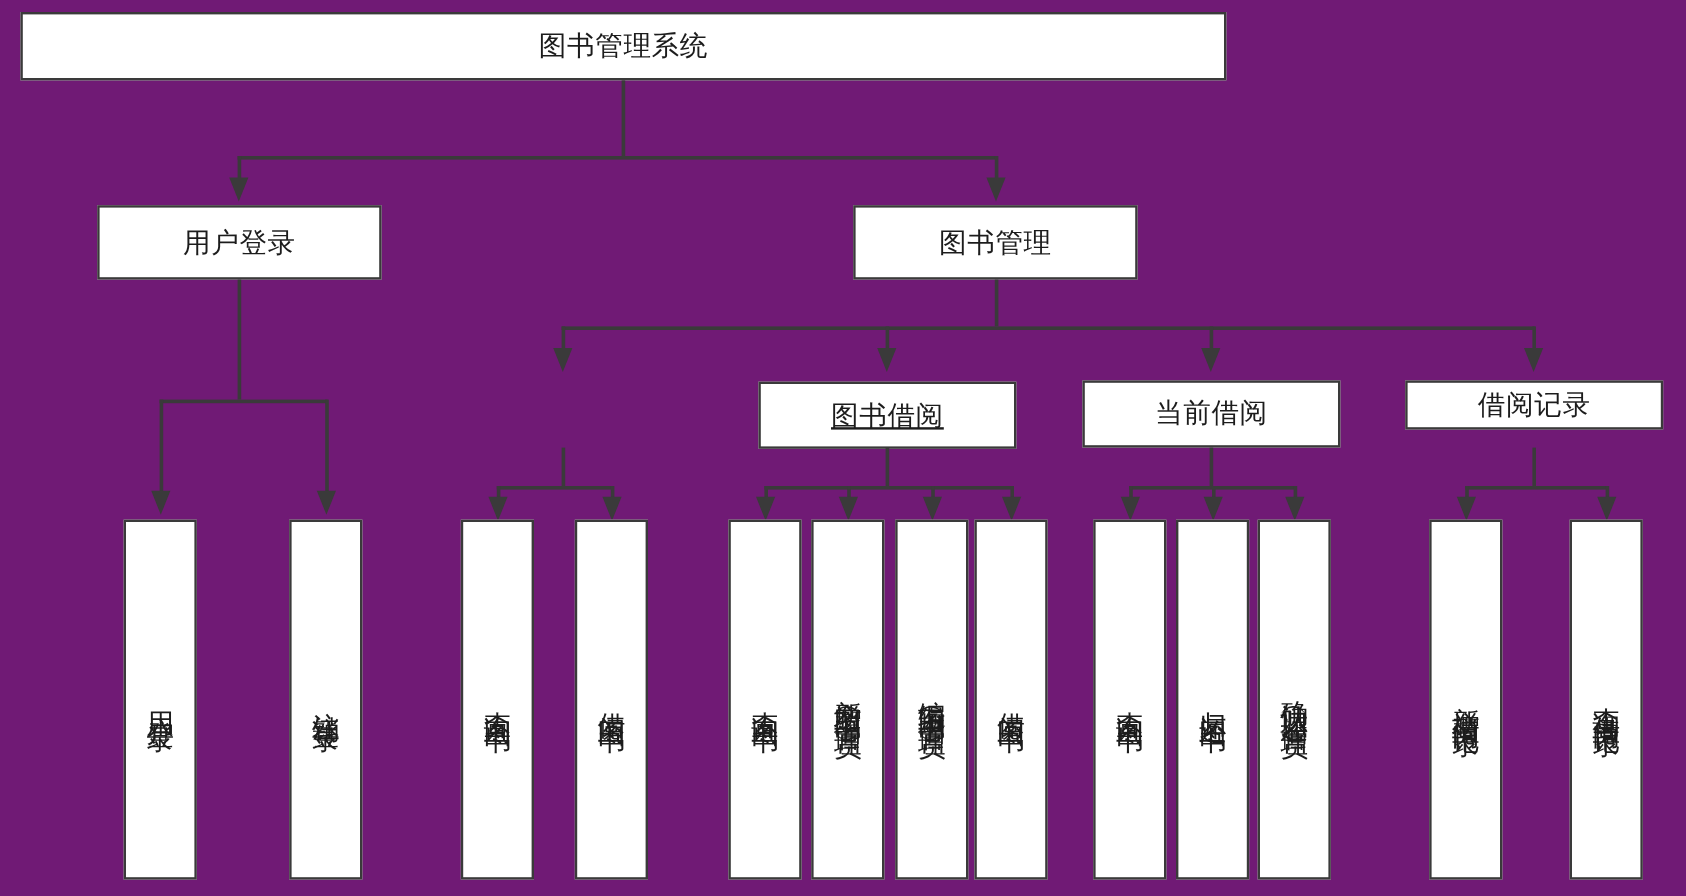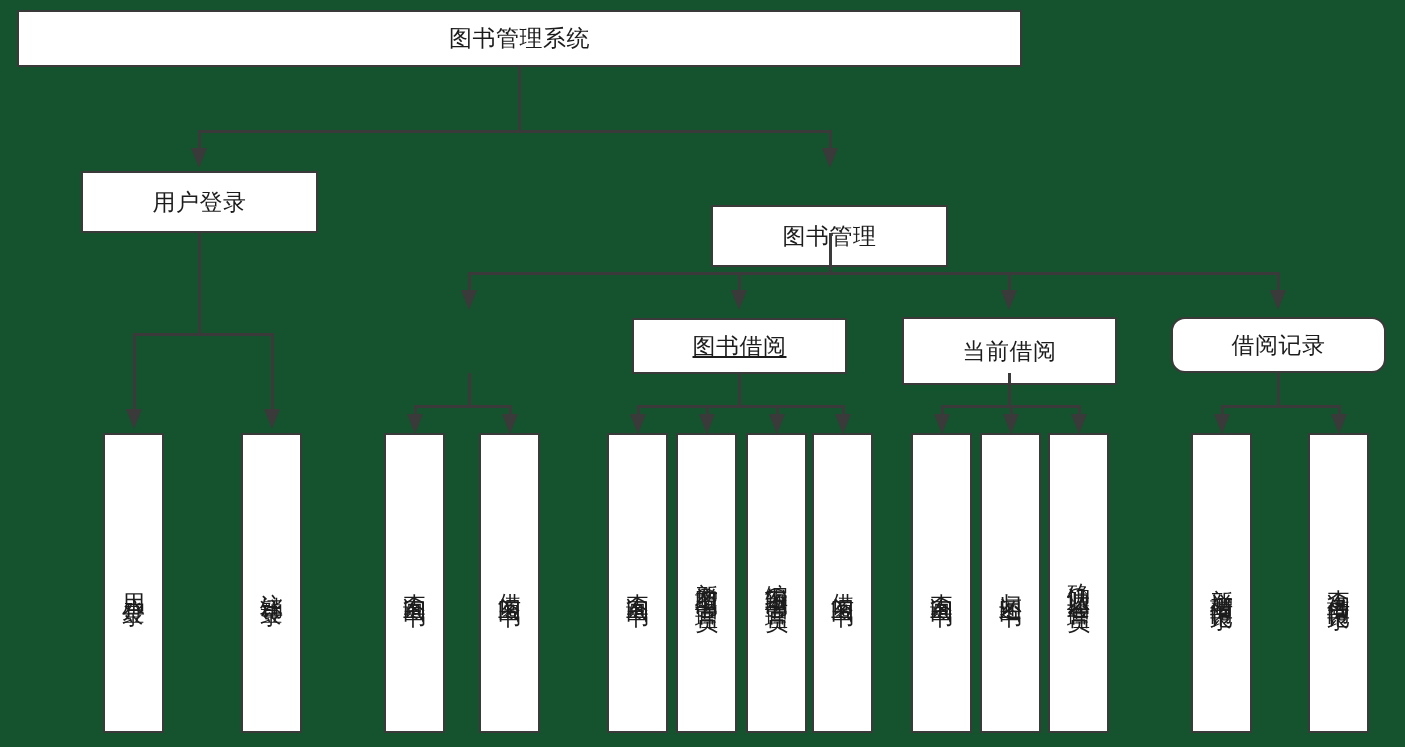--- a/index.html
+++ b/index.html
@@ -4,21 +4,21 @@
 <style>
   html,body{margin:0;padding:0;background:#ffffff;}
   body{
     font-family:"Liberation Sans","DejaVu Sans",sans-serif;
     color:#1a1a1a;
   }
   #canvas{
     position:relative;
     width:1405px;
     height:747px;
-    background:#14532d;
+    background:#701a75;
     overflow:hidden;
   }
   
   .node{
     position:absolute;
     box-sizing:border-box;
     border:2.5px solid #3a3a3a;
     background:#ffffff;
     display:flex;
     align-items:center;
@@ -92,21 +92,21 @@
   <div class="conn vline" style="left:198px;top:130px;height:22px;"></div>
   <div class="arrow" style="left:191px;top:148px;"></div>
 
   <div class="conn vline" style="left:829px;top:130px;height:22px;"></div>
   <div class="arrow" style="left:822px;top:148px;"></div>
 
   <div class="node horiz" style="left:81px;top:171px;width:237px;height:62px;">
     <span class="lbl">用户登录</span>
   </div>
 
-  <div class="node horiz" style="left:711px;top:171px;width:237px;height:62px;margin-top:34px;">
+  <div class="node horiz" style="left:711px;top:171px;width:237px;height:62px;">
     <span class="lbl">图书管理</span>
   </div>
 
   <div class="conn vline" style="left:198px;top:233px;height:100px;"></div>
   <div class="conn hline" style="left:133px;top:333px;width:140px;"></div>
   <div class="conn vline" style="left:133px;top:333px;height:80px;"></div>
   <div class="arrow" style="left:126px;top:409px;"></div>
   <div class="conn vline" style="left:271px;top:333px;height:80px;"></div>
   <div class="arrow" style="left:264px;top:409px;"></div>
 
@@ -121,24 +121,24 @@
 
   <div class="conn vline" style="left:1008px;top:272px;height:22px;"></div>
   <div class="arrow" style="left:1001px;top:290px;"></div>
 
   <div class="conn vline" style="left:1277px;top:272px;height:22px;"></div>
   <div class="arrow" style="left:1270px;top:290px;"></div>
 
   <div class="node horiz" style="left:632px;top:318px;width:215px;height:56px;text-decoration:underline;">
     <span class="lbl">图书借阅</span>
   </div>
-  <div class="node horiz" style="left:902px;top:317px;width:215px;height:68px;">
+  <div class="node horiz" style="left:902px;top:317px;width:215px;height:56px;font-family:Liberation Serif, serif;">
     <span class="lbl">当前借阅</span>
   </div>
-  <div class="node horiz" style="left:1171px;top:317px;width:215px;height:56px;border-radius:14px;">
+  <div class="node horiz" style="left:1171px;top:317px;width:215px;height:41px;">
     <span class="lbl">借阅记录</span>
   </div>
 
   <div class="conn vline" style="left:468px;top:373px;height:32px;"></div>
   <div class="conn hline" style="left:414px;top:405px;width:97px;"></div>
   <div class="conn vline" style="left:414px;top:405px;height:14px;"></div>
   <div class="arrow" style="left:407px;top:414px;"></div>
   <div class="conn vline" style="left:509px;top:405px;height:14px;"></div>
   <div class="arrow" style="left:502px;top:414px;"></div>
 

